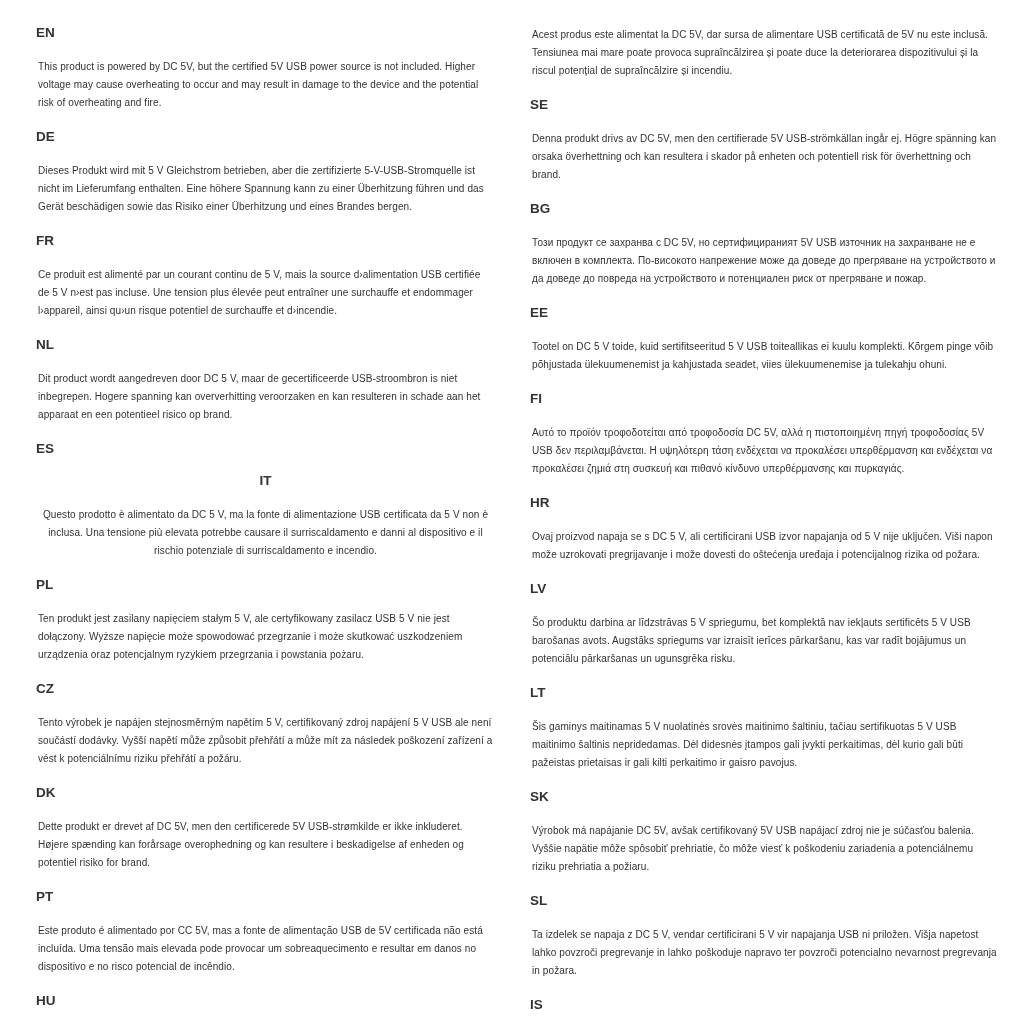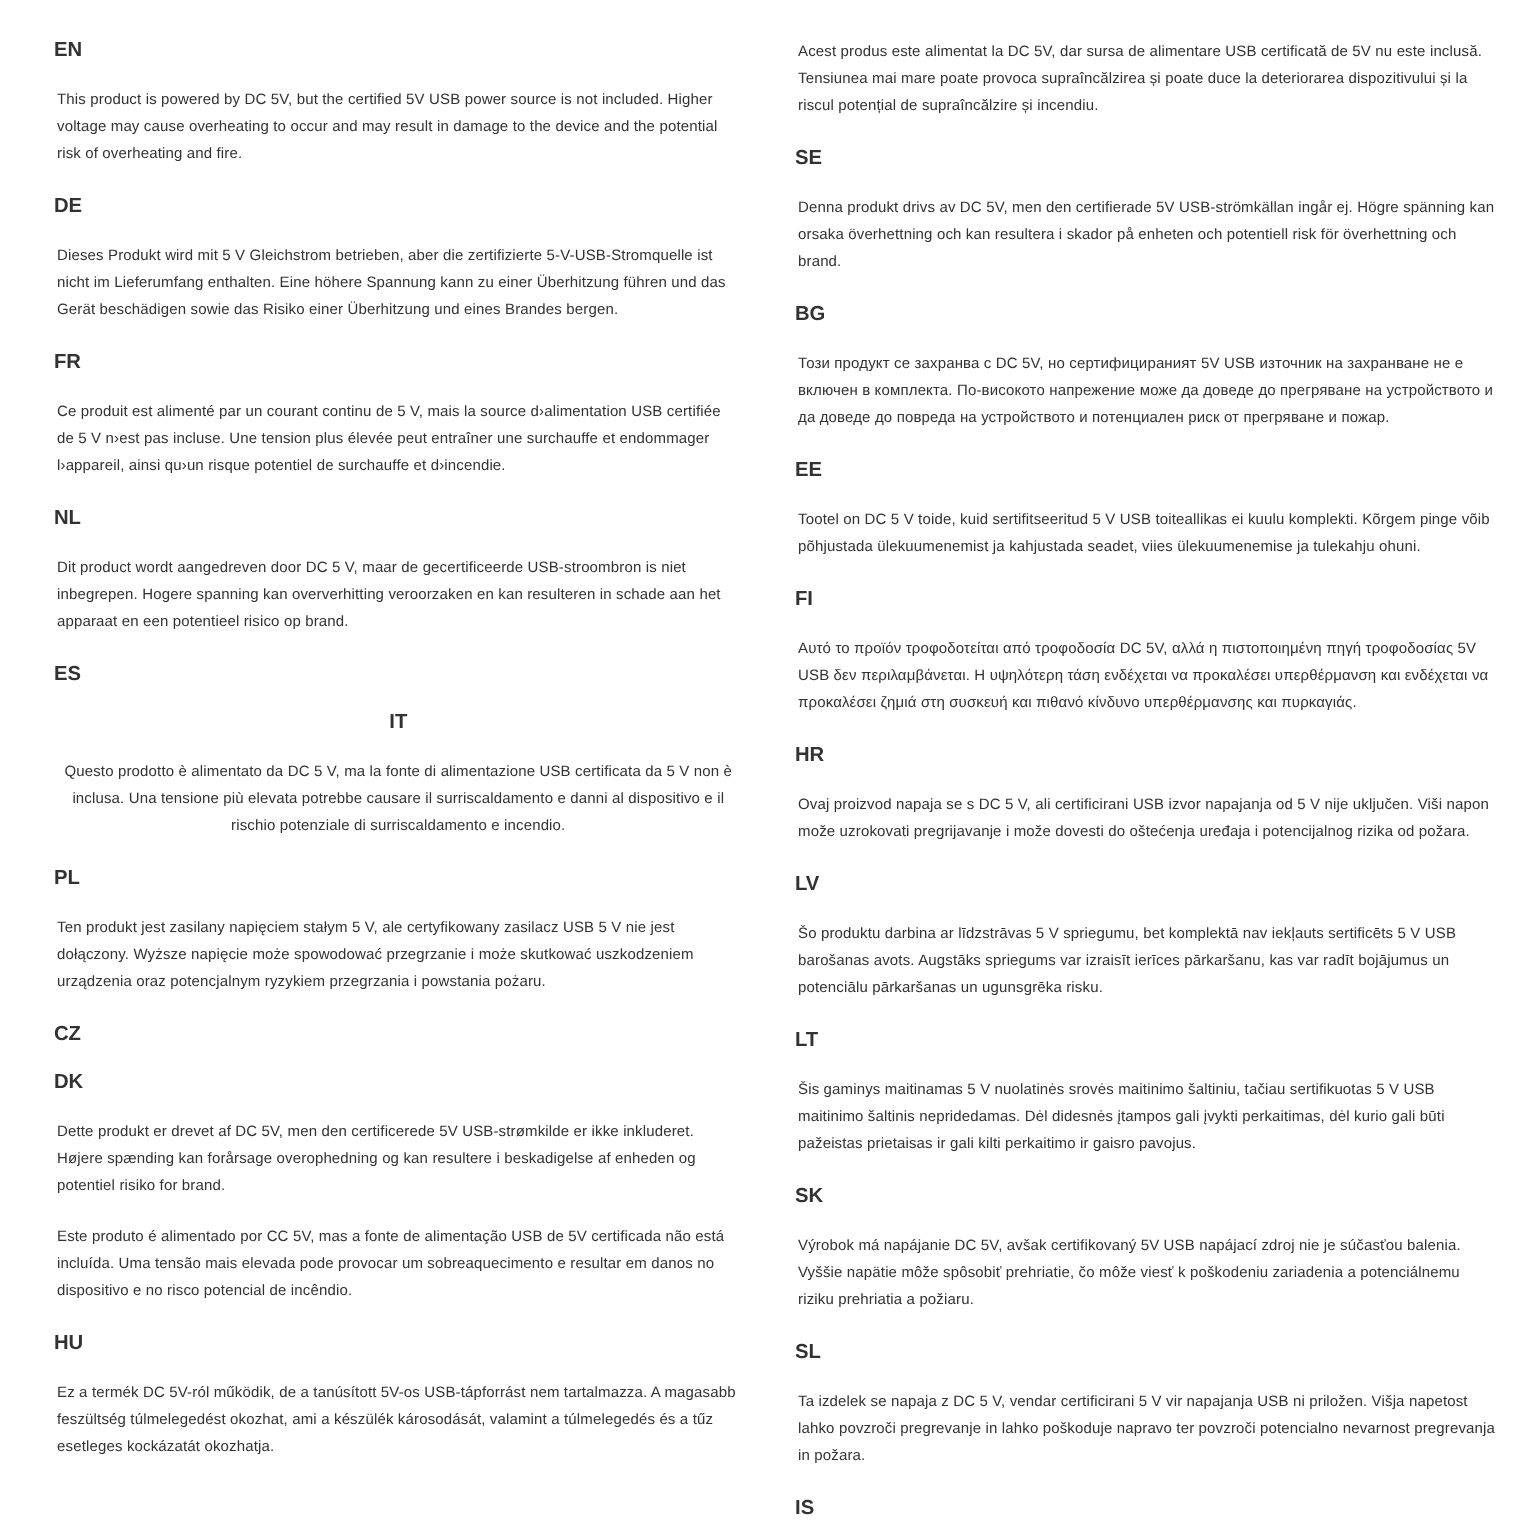--- a/index.html
+++ b/index.html
@@ -74,26 +74,28 @@
     <section class="lang-section" style="margin-bottom:2px;text-align:center;">
       <h2 class="lang-code">IT</h2>
       <p class="lang-text">Questo prodotto è alimentato da DC 5 V, ma la fonte di alimentazione USB certificata da 5 V non è inclusa. Una tensione più elevata potrebbe causare il surriscaldamento e danni al dispositivo e il rischio potenziale di surriscaldamento e incendio.</p>
     </section>
     <section class="lang-section">
       <h2 class="lang-code">PL</h2>
       <p class="lang-text">Ten produkt jest zasilany napięciem stałym 5 V, ale certyfikowany zasilacz USB 5 V nie jest dołączony. Wyższe napięcie może spowodować przegrzanie i może skutkować uszkodzeniem urządzenia oraz potencjalnym ryzykiem przegrzania i powstania pożaru.</p>
     </section>
     <section class="lang-section">
       <h2 class="lang-code">CZ</h2>
+      <p class="lang-text">Tento výrobek je napájen stejnosměrným napětím 5 V, certifikovaný zdroj napájení 5 V USB ale není součástí dodávky. Vyšší napětí může způsobit přehřátí a může mít za následek poškození zařízení a vést k potenciálnímu riziku přehřátí a požáru.</p>
     </section>
     <section class="lang-section">
       <h2 class="lang-code">DK</h2>
       <p class="lang-text">Dette produkt er drevet af DC 5V, men den certificerede 5V USB-strømkilde er ikke inkluderet. Højere spænding kan forårsage overophedning og kan resultere i beskadigelse af enheden og potentiel risiko for brand.</p>
     </section>
     <section class="lang-section">
+      <h2 class="lang-code">PT</h2>
       <p class="lang-text">Este produto é alimentado por CC 5V, mas a fonte de alimentação USB de 5V certificada não está incluída. Uma tensão mais elevada pode provocar um sobreaquecimento e resultar em danos no dispositivo e no risco potencial de incêndio.</p>
     </section>
     <section class="lang-section">
       <h2 class="lang-code">HU</h2>
       <p class="lang-text">Ez a termék DC 5V-ról működik, de a tanúsított 5V-os USB-tápforrást nem tartalmazza. A magasabb feszültség túlmelegedést okozhat, ami a készülék károsodását, valamint a túlmelegedés és a tűz esetleges kockázatát okozhatja.</p>
     </section>
 
   </div>
 
   <div class="col col-right">

